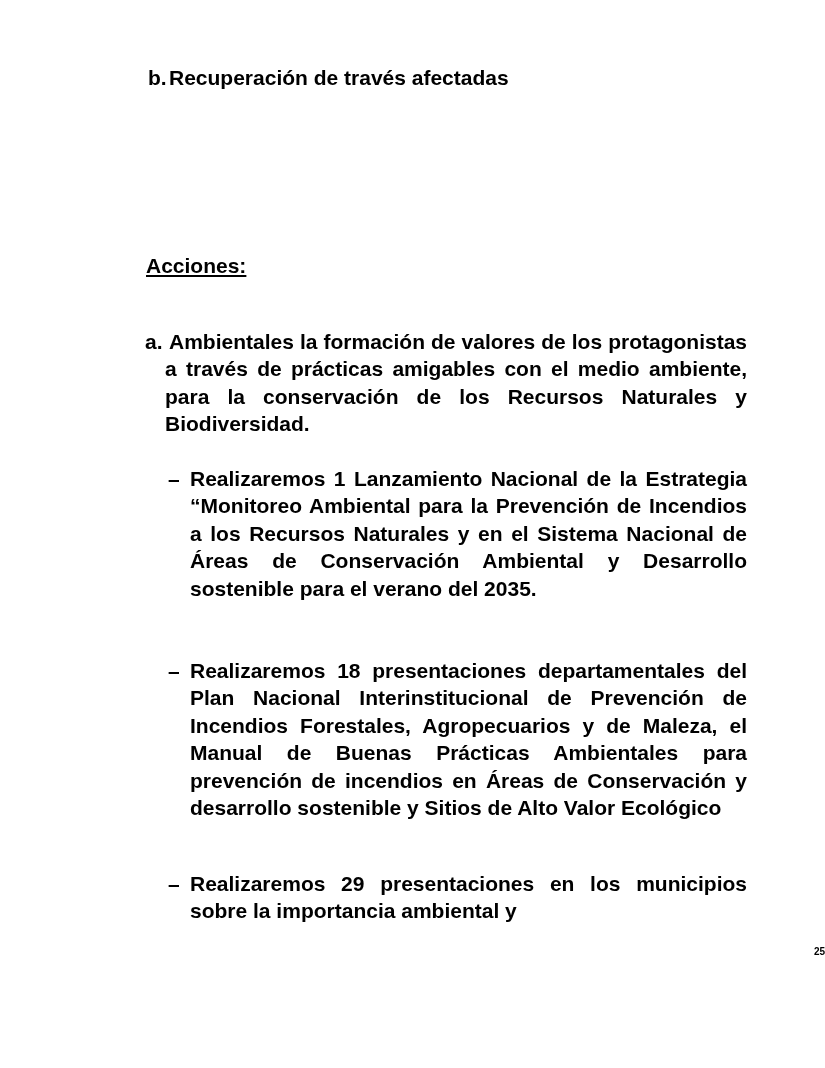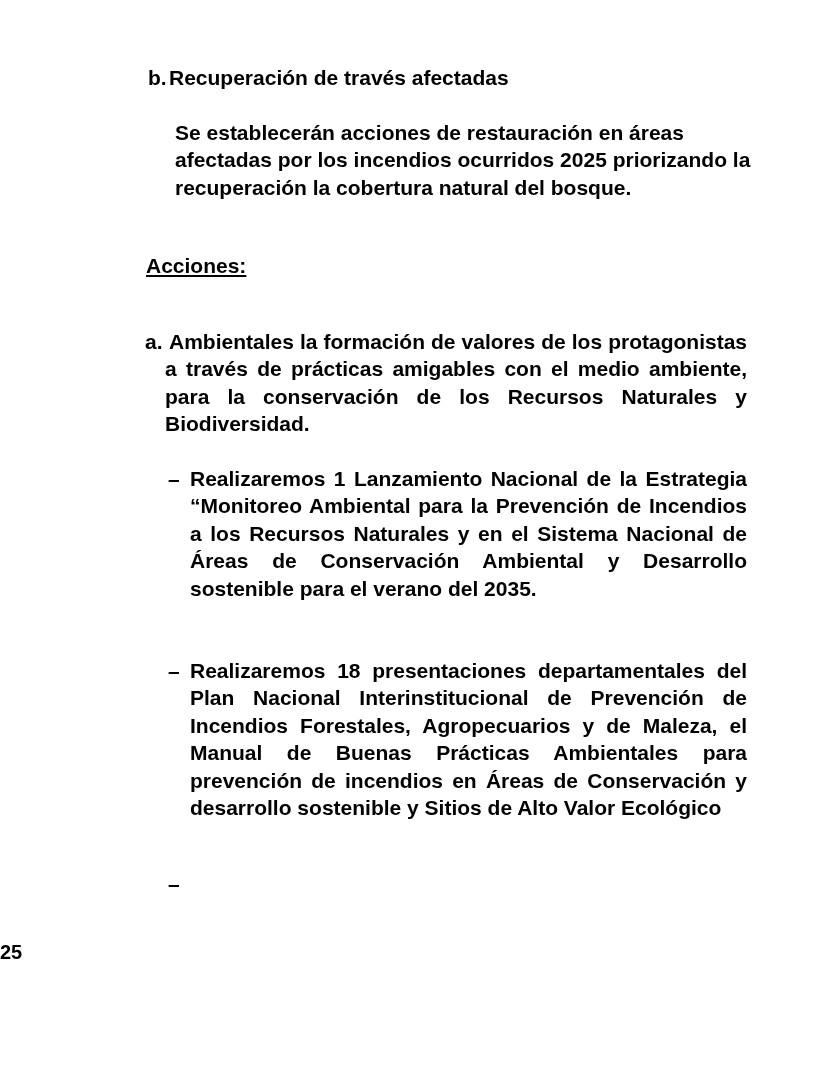--- a/index.html
+++ b/index.html
@@ -59,50 +59,49 @@
     left: 0;
     top: 0;
   }
   .bullet-1 { top: 465px; }
   .bullet-2 { top: 657px; }
   .bullet-3 { top: 870px; }
   .page-number {
     left: 0;
     top: 942px;
     width: 100%;
-    text-align: left;
-    font-size: 20px;
+    text-align: right;
+    font-size: 10px;
     line-height: 20px;
   }
 </style>
 </head>
 <body>
 
 <div class="page">
 
   <div class="block heading-b">
     <span class="marker">b.</span>
     <span class="htext">Recuperación de través afectadas</span>
   </div>
 
-  <div class="block intro-para">Se establecerán acciones de restauración en áreas afectadas por los incendios ocurridos 2025 priorizando la recuperación la cobertura natural del bosque.</div>
 
   <div class="block acciones-label">Acciones:</div>
 
   <div class="block item-a">
     <span class="marker">a.</span><span>Ambientales la formación de valores de los protagonistas a través de prácticas amigables con el medio ambiente, para la conservación de los Recursos Naturales y Biodiversidad.</span>
   </div>
 
   <div class="block bullet bullet-1">
     <span class="marker">–</span><span>Realizaremos 1 Lanzamiento Nacional de la Estrategia “Monitoreo Ambiental para la Prevención de Incendios a los Recursos Naturales y en el Sistema Nacional de Áreas de Conservación Ambiental y Desarrollo sostenible para el verano del 2035.</span>
   </div>
 
   <div class="block bullet bullet-2">
     <span class="marker">–</span><span>Realizaremos 18 presentaciones departamentales del Plan Nacional Interinstitucional de Prevención de Incendios Forestales, Agropecuarios y de Maleza, el Manual de Buenas Prácticas Ambientales para prevención de incendios en Áreas de Conservación y desarrollo sostenible y Sitios de Alto Valor Ecológico</span>
   </div>
 
   <div class="block bullet bullet-3">
-    <span class="marker">–</span>
+    <span class="marker">–</span><span>Realizaremos 29 presentaciones en los municipios sobre la importancia ambiental y</span>
   </div>
 
   <div class="block page-number">25</div>
 
 </div>
 
 </body></html>

